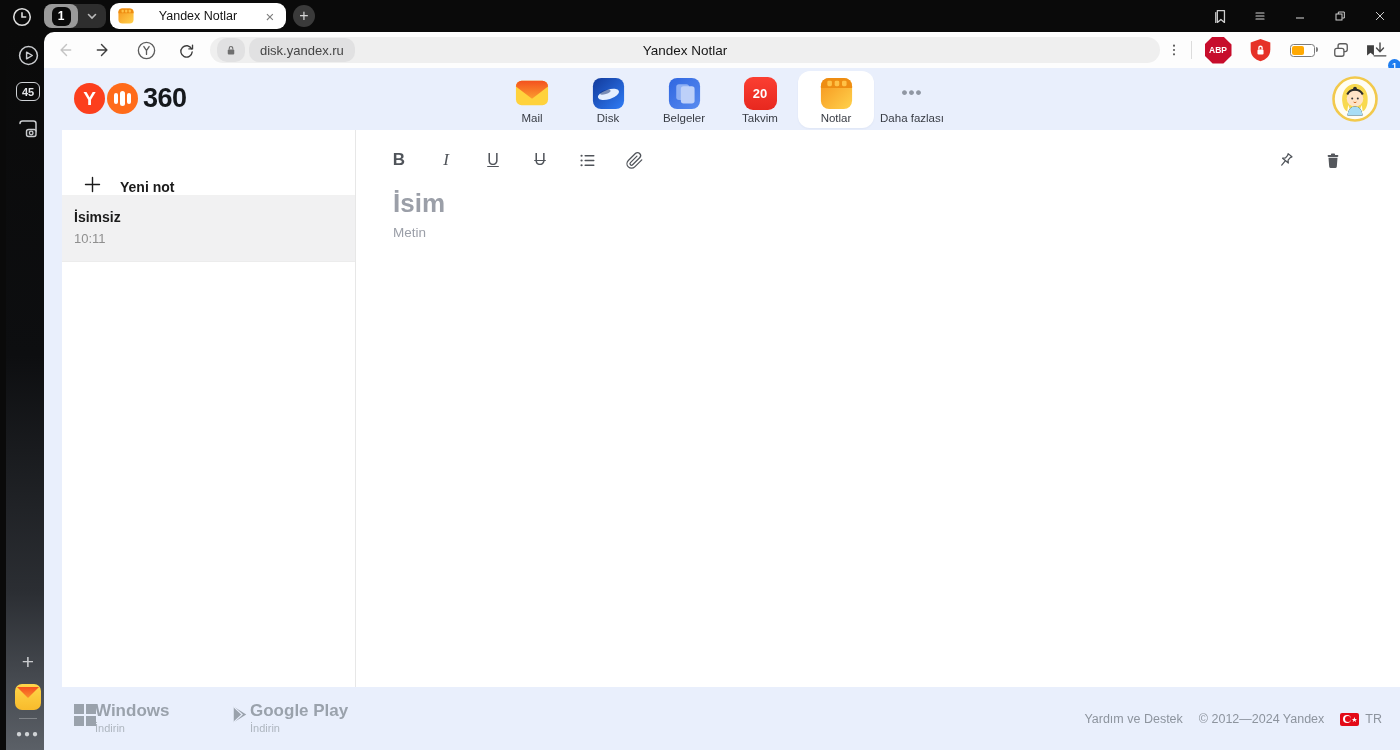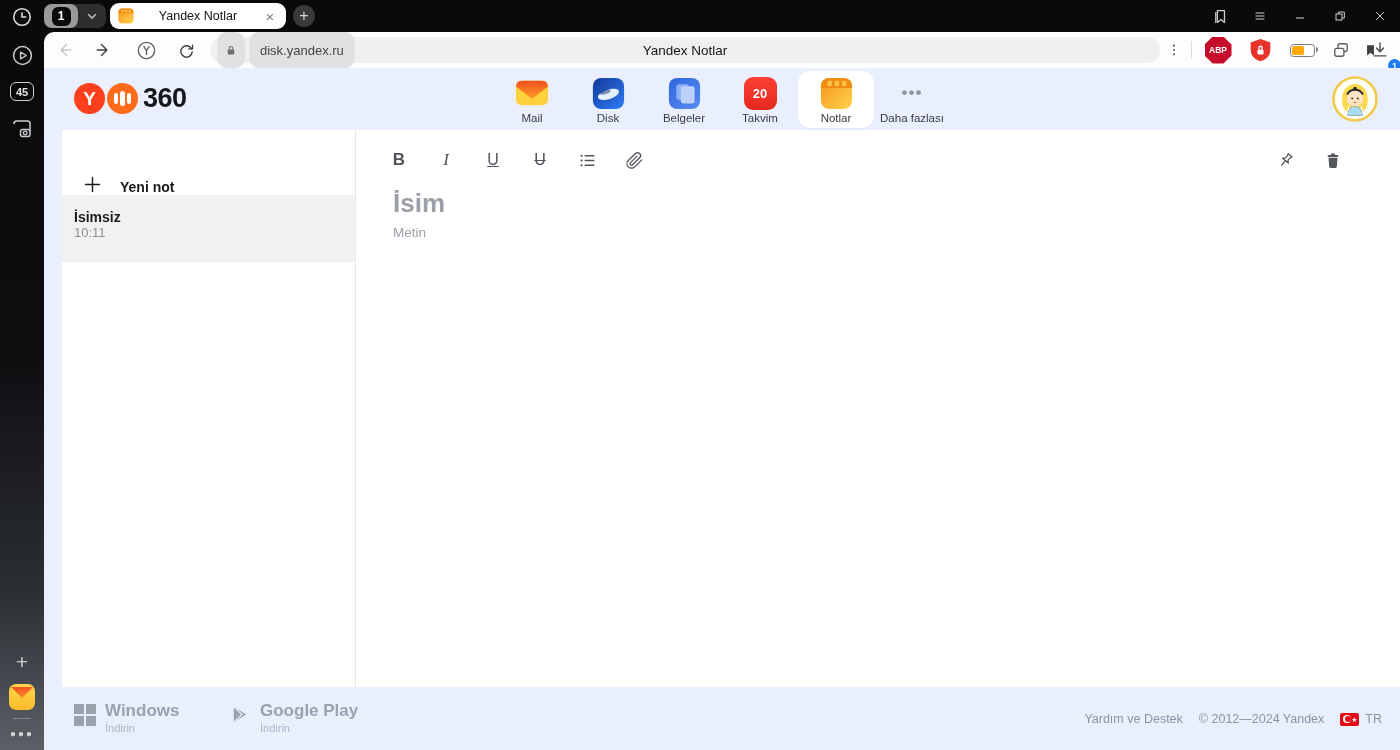--- a/index.html
+++ b/index.html
@@ -15,36 +15,36 @@
   .tabcount { width:19px; height:19px; background:#0a0a0a; border-radius:6px; color:#fff; font-size:12px; font-weight:700; display:flex; align-items:center; justify-content:center; }
   .tabchev { width:28px; display:flex; align-items:center; justify-content:center; }
   .tab { position:absolute; left:110px; top:3px; width:176px; height:26px; background:#fff; border-radius:9px; display:flex; align-items:center; padding:0 8px; }
   .tab-title { flex:1; text-align:center; font-size:12.5px; color:#141414; white-space:nowrap; overflow:hidden; }
   .tab-close { width:16px; color:#7d7d7d; font-size:15px; line-height:1; text-align:center; cursor:default; }
   .newtab { position:absolute; left:293px; top:5px; width:22px; height:22px; border-radius:50%; background:#3a3a3a; color:#d6d6d6; font-size:16px; display:flex; align-items:center; justify-content:center; }
   .winctrls { position:absolute; right:0; top:0; height:32px; display:flex; }
   .winctrls .cell { width:40px; height:32px; display:flex; align-items:center; justify-content:center; }
 
   
-  .side { position:absolute; left:0; top:32px; width:60px; bottom:0;
+  .side { position:absolute; left:6px; top:32px; width:60px; bottom:0;
           background:linear-gradient(180deg,#0a0a0a 0%,#0d0e10 45%,#2b2e33 78%,#5b6067 100%); }
   .sicon { position:absolute; left:0; width:44px; display:flex; justify-content:center; }
   .badge45 { width:24px; height:19px; border:1.6px solid #cfd2d6; border-radius:6px; color:#e3e5e8; font-size:11px; font-weight:700; display:flex; align-items:center; justify-content:center; }
   .sideplus { color:#c9cbce; font-size:21px; font-weight:400; }
   .sidemail { width:26px; height:26px; border-radius:7px; background:linear-gradient(180deg,#ffd64a,#f8bb2c); position:relative; overflow:hidden; }
   .sidemail::before { content:""; position:absolute; left:2px; right:2px; top:3px; height:11px;
         background:linear-gradient(180deg,#f4511e,#fb8c2e); clip-path:polygon(0 0,100% 0,50% 100%); }
   .sidediv { position:absolute; left:13px; width:18px; height:1px; background:rgba(255,255,255,.28); }
   .sidedots { color:#d0d3d6; font-size:10px; letter-spacing:2px; }
 
   
   .toolbar { position:absolute; left:44px; top:32px; right:0; height:36px; background:#fdfdfd; border-top-left-radius:10px; }
   .t-abs { position:absolute; top:0; height:36px; display:flex; align-items:center; justify-content:center; }
   .addressbar { position:absolute; left:166px; top:5px; width:950px; height:26px; background:#efefef; border-radius:13px; display:flex; align-items:center; padding:0 7px; }
-  .pill { height:36px; background:#e1e1e2; border-radius:10px; display:flex; align-items:center; justify-content:center; }
+  .pill { height:24px; background:#e1e1e2; border-radius:10px; display:flex; align-items:center; justify-content:center; }
   .lockpill { width:28px; margin-right:4px; }
   .urlpill { padding:0 11px; font-size:13px; color:#454545; }
   .bar-title { position:absolute; left:0; right:0; text-align:center; font-size:13.5px; color:#161616; pointer-events:none; }
   .bar-bookmark { position:absolute; right:18px; top:5px; }
   .tdivider { position:absolute; left:1147px; top:9px; width:1px; height:18px; background:#dcdcdc; }
   .abp { width:27px; height:27px; background:#c70d2c; color:#fff; font-size:8.5px; font-weight:800;
          display:flex; align-items:center; justify-content:center;
          clip-path:polygon(30% 0,70% 0,100% 30%,100% 70%,70% 100%,30% 100%,0 70%,0 30%); }
   .battery { position:relative; width:25px; height:13px; border:1.6px solid #7c7c7c; border-radius:3.5px; background:#fff; }
   .battery::after { content:""; position:absolute; right:-4.5px; top:2.5px; width:2.5px; height:5px; background:#7c7c7c; border-radius:0 2px 2px 0; }
@@ -74,36 +74,36 @@
   .moredots { color:#9097a3; font-size:17px; font-weight:700; letter-spacing:1px; height:34px; display:flex; align-items:center; }
   .avatar { position:absolute; right:22px; top:8px; width:46px; height:46px; }
 
   
   .notes { position:absolute; left:18px; top:62px; width:293px; bottom:63px; background:#fff; }
   .newnote { height:66px; display:flex; align-items:flex-end; padding-left:20px; border-bottom:1px solid #f1f1f1; cursor:default; }
   .newnote .plus { width:21px; display:flex; }
   .newnote .lbl { margin-left:17px; font-size:14px; font-weight:700; color:#1b1b1b; }
   .noteitem { height:66px; background:#f1f1f2; padding:13px 12px 0 12px; border-bottom:1px solid #ececec; cursor:default; }
   .noteitem .t { font-size:14px; font-weight:700; color:#1b1b1b; }
-  .noteitem .time { font-size:13px; color:#8f8f8f; }
+  .noteitem .time { font-size:13px; color:#8f8f8f; margin-top:6px; }
 
   .editor { position:absolute; left:311px; top:62px; right:0; bottom:63px; background:#fff; border-left:1px solid #e7e7e7; }
   .etoolbar { position:absolute; left:26px; top:12px; display:flex; gap:13px; }
   .ebtn { width:34px; height:36px; display:flex; align-items:center; justify-content:center; color:#50545a; cursor:default; }
   .ebtn.b  { font-size:17px; font-weight:800; }
   .ebtn.i  { font-size:17px; font-style:italic; font-family:"Liberation Serif",serif; }
   .ebtn.u  { font-size:16px; text-decoration:underline; }
   .ebtn.s  { font-size:16px; text-decoration:line-through; }
   .eright { position:absolute; right:50px; top:12px; display:flex; gap:13px; }
   .etitle { position:absolute; left:37px; top:58px; font-size:26px; font-weight:700; color:#9b9fa8; }
   .ebody  { position:absolute; left:37px; top:95px; font-size:13.5px; color:#9b9fa8; }
 
   
   .pfooter { position:absolute; left:0; right:0; bottom:0; height:63px; }
-  .store { position:absolute; top:15px; display:flex; align-items:flex-start; gap:10px; cursor:default; }
+  .store { position:absolute; top:15px; display:flex; align-items:flex-start; cursor:default; }
   .store .txt .tt { font-size:17px; font-weight:700; color:#9aa2ac; line-height:1.05; }
   .store .txt .sub { font-size:11px; color:#aeb6bf; margin-top:2px; }
   .winlogo { width:21px; height:21px; display:grid; grid-template-columns:10px 10px; grid-template-rows:10px 10px; gap:1.5px; margin-top:2px; }
   .winlogo i { background:#9aa2ac; }
   .legal { position:absolute; right:18px; bottom:24px; display:flex; align-items:center; gap:16px; font-size:12.5px; color:#8d949e; }
   .flagwrap { display:flex; align-items:center; gap:6px; }
   .trflag { position:relative; width:19px; height:13px; background:#e30a17; border-radius:2px; overflow:hidden; }
   .trflag .c1 { position:absolute; left:3px; top:2.5px; width:8px; height:8px; border-radius:50%; background:#fff; }
   .trflag .c2 { position:absolute; left:5px; top:3.5px; width:6px; height:6px; border-radius:50%; background:#e30a17; }
   .trflag .star { position:absolute; left:11px; top:3px; color:#fff; font-size:7px; line-height:1; }

